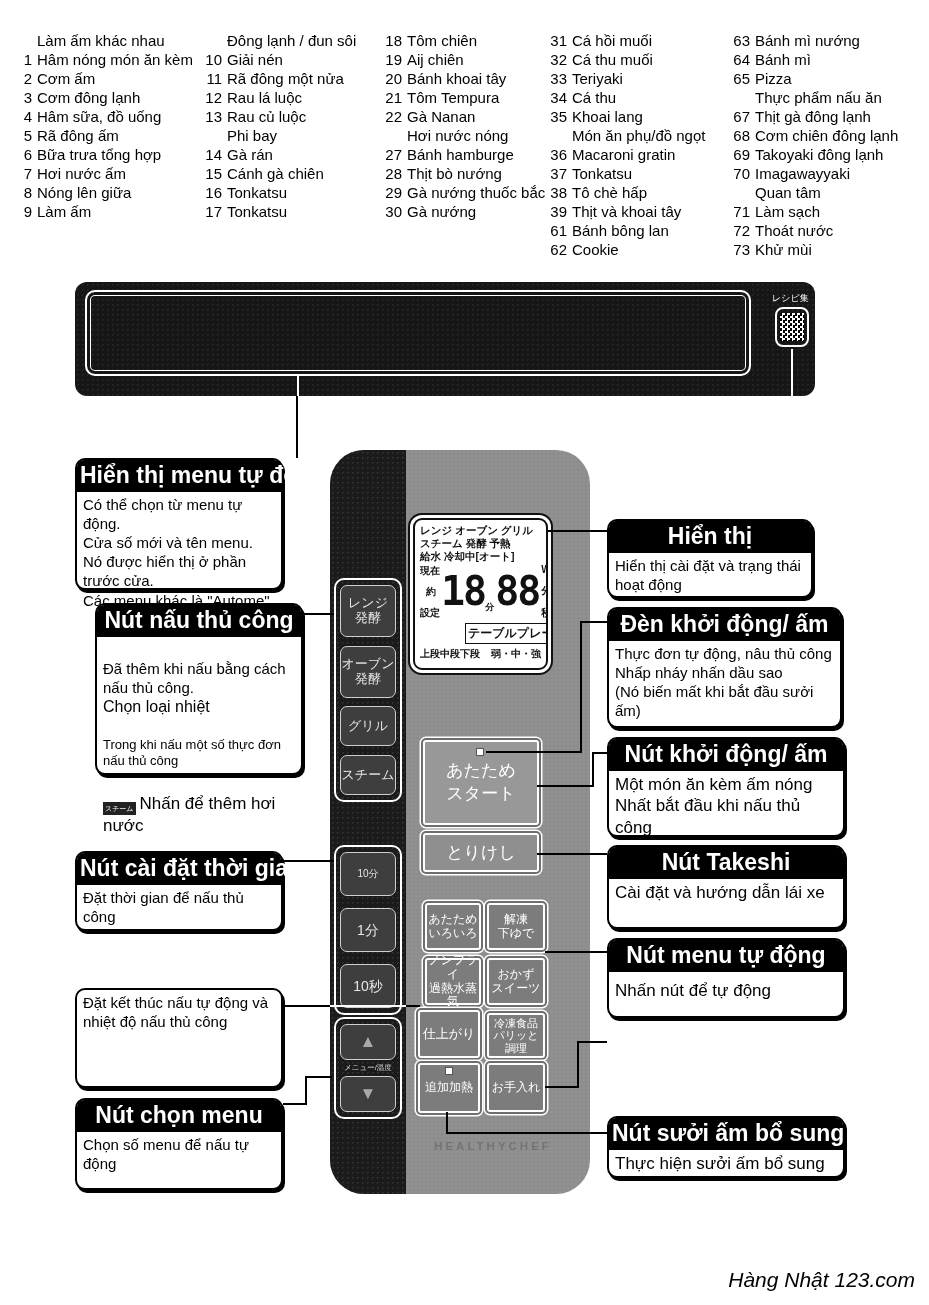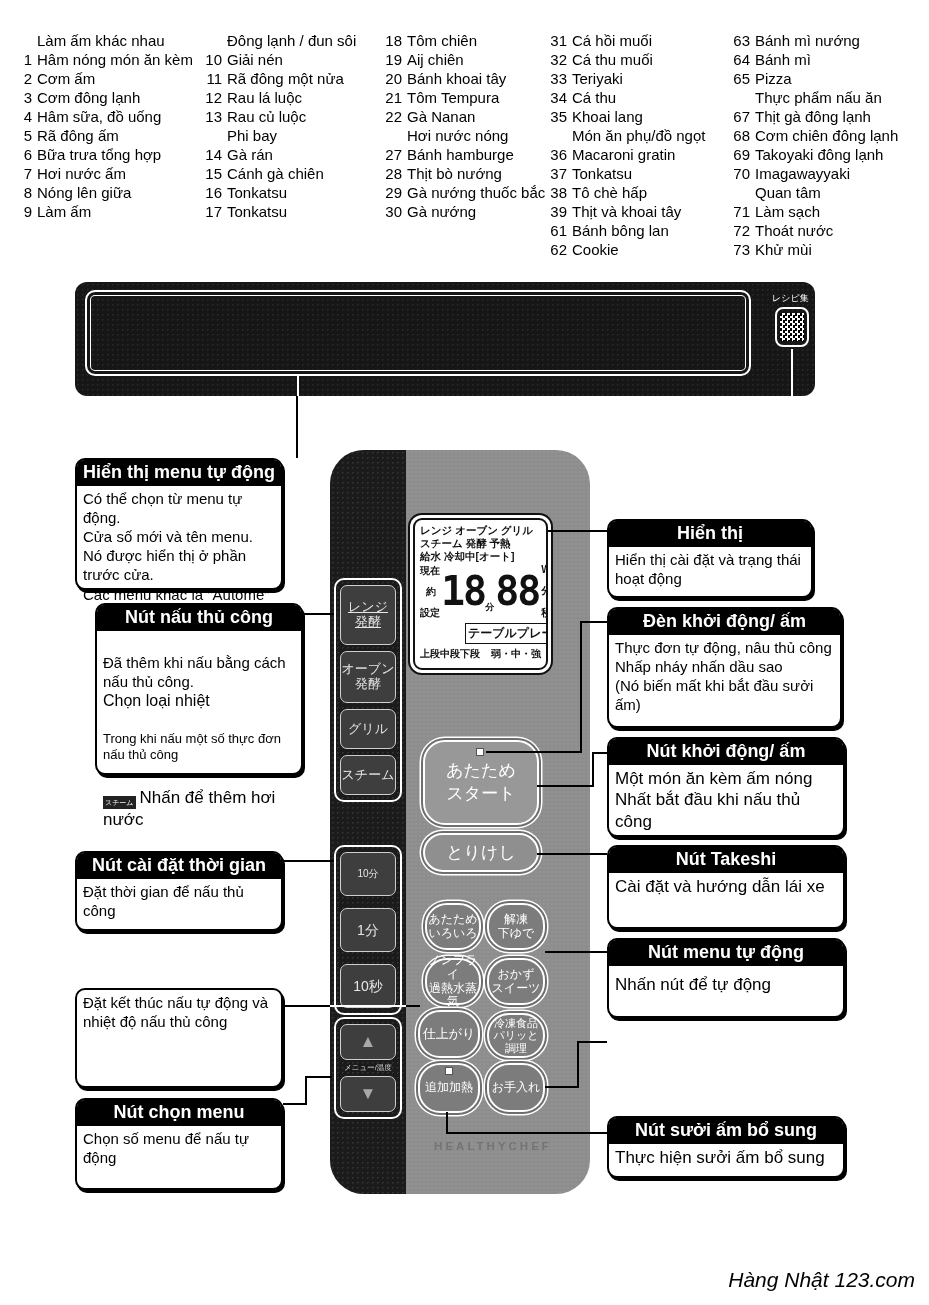--- a/index.html
+++ b/index.html
@@ -34,21 +34,21 @@
   .qrline{position:absolute;left:716px;top:67px;width:2px;height:47px;background:#fff;}
   .stripconn{position:absolute;left:222px;top:92px;width:2px;height:22px;background:#fff;}
 
   
   .ln{position:absolute;background:#000;}
   .lnw{position:absolute;background:#fff;}
 
   
   .callout{position:absolute;background:#fff;border:2px solid #000;border-radius:10px;
            box-shadow:2px 3px 0 0 #000;box-sizing:border-box;}
-  .ctitle{background:#000;color:#fff;font-weight:bold;font-size:18px;text-align:center;
+  .ctitle{background:#000;color:#fff;font-weight:bold;font-size:23px;text-align:center;
           padding:2px 3px;border-radius:7px 7px 0 0;line-height:1.2;white-space:nowrap;}
   .cbody{padding:3px 6px;font-size:15px;line-height:1.28;white-space:pre-line;}
   .cbody .big{font-size:16px;}
   .cbody .small{font-size:13px;display:block;line-height:1.25;}
   .steambadge{display:inline-block;background:#222;color:#fff;font-size:7px;line-height:1;
               padding:3px 2px;margin-right:4px;vertical-align:-2px;}
   .badgeline{font-size:17px;margin-top:4px;}
 
   
   .panel{position:absolute;left:330px;top:450px;width:260px;height:744px;background:#8d8d8d;
@@ -81,21 +81,21 @@
           font-weight:bold;margin-left:2px;}
   .dplate{display:flex;align-items:flex-end;margin-top:2px;height:22px;}
   .plate{border:1.5px solid #111;font-size:12px;font-weight:bold;padding:1px 2px;white-space:nowrap;margin-left:45px;}
   .cels{margin-left:auto;text-align:center;}
   .cels .c{font-size:9px;font-weight:bold;line-height:9px;}
   .dashes{width:52px;height:4px;margin-top:1px;
           background:repeating-linear-gradient(90deg,#111 0 9px,transparent 9px 13px);}
   .dbottom{display:flex;justify-content:space-between;font-size:10px;font-weight:bold;
            margin-top:3px;white-space:nowrap;}
 
-  .gbtn{position:absolute;background:#8f8f8f;border:2px solid #fff;border-radius:22px;
+  .gbtn{position:absolute;background:#8f8f8f;border:2px solid #fff;border-radius:3px;
         box-shadow:0 0 0 2px #6e6e6e,0 0 0 3.5px #fff;color:#fff;text-align:center;
         display:flex;align-items:center;justify-content:center;white-space:pre-line;
         box-sizing:border-box;}
   .startbtn{font-size:17px;line-height:1.3;background:#989898;}
   .cancelbtn{font-size:17px;}
   .autobtn{font-size:12px;line-height:1.15;background:#7c7c7c;}
   .ind{position:absolute;width:8px;height:8px;background:#fff;border:1px solid #555;
        box-sizing:border-box;}
   .brand{position:absolute;left:76px;top:690px;width:174px;text-align:center;color:#747474;
          font-size:11.5px;font-weight:bold;letter-spacing:3px;white-space:nowrap;}
@@ -424,21 +424,21 @@
         <div class="qrpat"></div>
       </div>
     <div class="qrline"></div>
     <div class="stripconn"></div>
   </div>
 
   <div class="panel">
     <div class="pstrip"></div>
 
     <div class="pgroup" style="left:4px;top:128px;width:68px;height:224px;">
-      <div class="pbtn" style="height:60px;text-decoration:underline;">レンジ
+      <div class="pbtn" style="height:52px;">レンジ
 発酵</div>
       <div class="pbtn" style="height:52px;">オーブン
 発酵</div>
       <div class="pbtn" style="height:40px;">グリル</div>
       <div class="pbtn" style="height:40px;">スチーム</div>
     </div>
 
     <div class="pgroup" style="left:4px;top:395px;width:68px;height:170px;">
       <div class="pbtn" style="height:44px;font-size:10px;">10分</div>
       <div class="pbtn" style="height:44px;font-size:14px;">1分</div>

